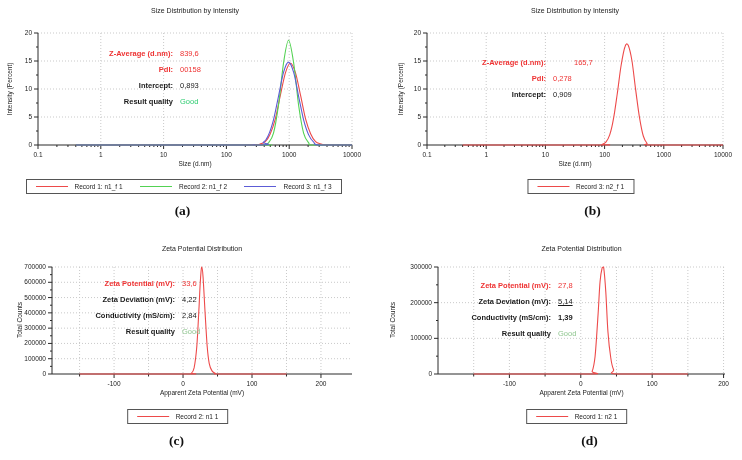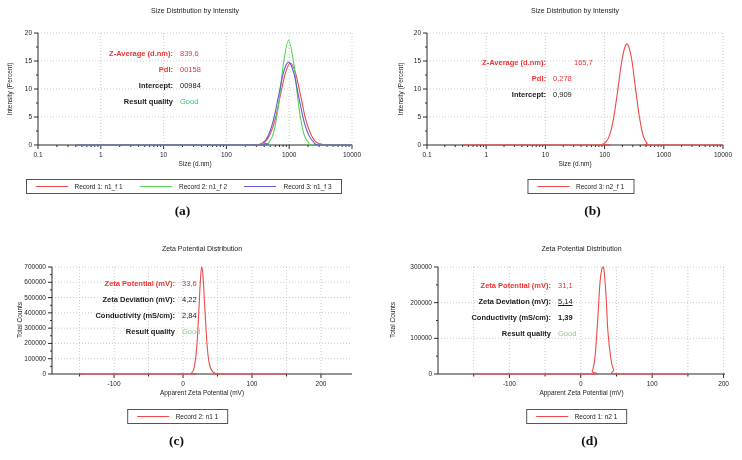--- a/index.html
+++ b/index.html
@@ -150,21 +150,21 @@
         <div class="arow">
           <span class="alabel" style="color: rgb(238, 51, 51);">Z-Average (d.nm):</span>
           <span class="avalue" style="color: rgb(238, 51, 51);">839,6</span>
         </div>
         <div class="arow">
           <span class="alabel" style="color: rgb(238, 51, 51);">PdI:</span>
           <span class="avalue" style="color: rgb(238, 51, 51);">00158</span>
         </div>
         <div class="arow">
           <span class="alabel" style="color: rgb(26, 26, 26);">Intercept:</span>
-          <span class="avalue" style="color: rgb(26, 26, 26);">00984</span>
+          <span class="avalue" style="color: rgb(26, 26, 26);">0,893</span>
         </div>
         <div class="arow">
           <span class="alabel" style="color: rgb(26, 26, 26);">Result quality</span>
           <span class="avalue" style="color: rgb(46, 204, 113);">Good</span>
         </div>
       </div>
     <div class="legend">
         <span class="legitem">
           <span class="legline" style="border-top-color: rgb(237, 74, 74);"></span>
           <span>Record 1: n1_f 1</span>
@@ -434,21 +434,21 @@
         <g clip-path="url(#clip3)">
           <path d="M102.7 144.0C121.7 144.0 197.2 144.0 216.9 144.0C236.7 143.5 220.0 144.0 221.2 141.1C222.4 138.2 223.1 135.2 224.1 126.2C225.0 117.1 226.1 99.4 226.9 86.9C227.8 74.5 228.3 59.5 229.1 51.3C229.8 43.1 230.6 40.1 231.2 37.7C231.8 37.0 232.0 37.0 232.6 37.0C233.2 41.0 234.1 51.3 234.8 62.0C235.5 72.7 236.1 90.2 236.9 101.2C237.7 112.2 238.8 121.5 239.8 128.0C240.7 134.4 241.4 137.0 242.6 139.7C243.8 142.4 234.5 143.3 246.9 144.0C259.3 144.0 305.2 144.0 316.9 144.0" fill="none" stroke="#ed4a4a" stroke-width="1.1"></path>
         </g>
       </svg>
     <div class="chart-title">Zeta Potential Distribution</div>
     <div class="ylabel">Total Counts</div>
     <div class="xlabel">Apparent Zeta Potential (mV)</div>
     <div class="annots">
         <div class="arow">
           <span class="alabel" style="color: rgb(238, 51, 51);">Zeta Potential (mV):</span>
-          <span class="avalue" style="color: rgb(238, 51, 51);">31,1</span>
+          <span class="avalue" style="color: rgb(238, 51, 51);">27,8</span>
         </div>
         <div class="arow">
           <span class="alabel" style="color: rgb(26, 26, 26);">Zeta Deviation (mV):</span>
           <span class="avalue" style="color: rgb(26, 26, 26); text-decoration: underline;">5,14</span>
         </div>
         <div class="arow">
           <span class="alabel" style="color: rgb(26, 26, 26);">Conductivity (mS/cm):</span>
           <span class="avalue" style="color: rgb(26, 26, 26); font-weight: bold;">1,39</span>
         </div>
         <div class="arow">

